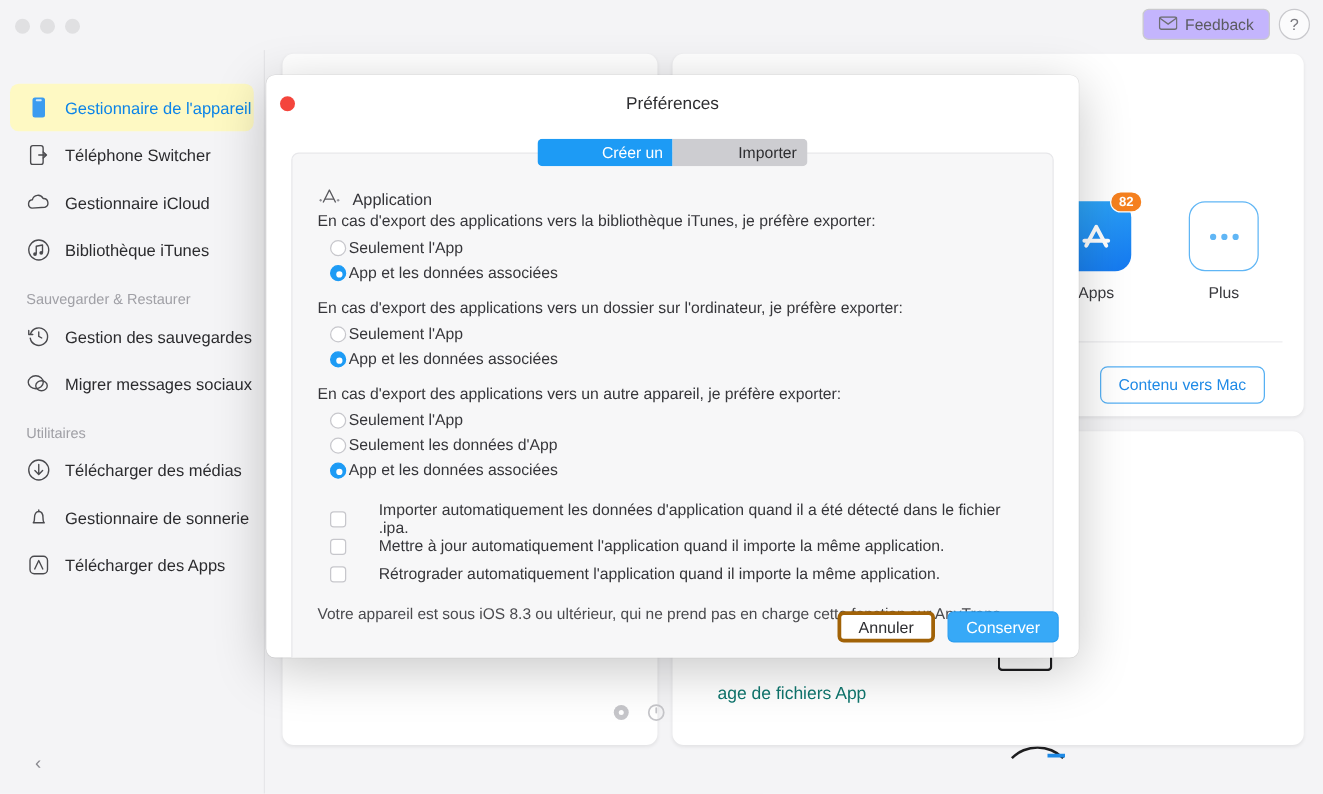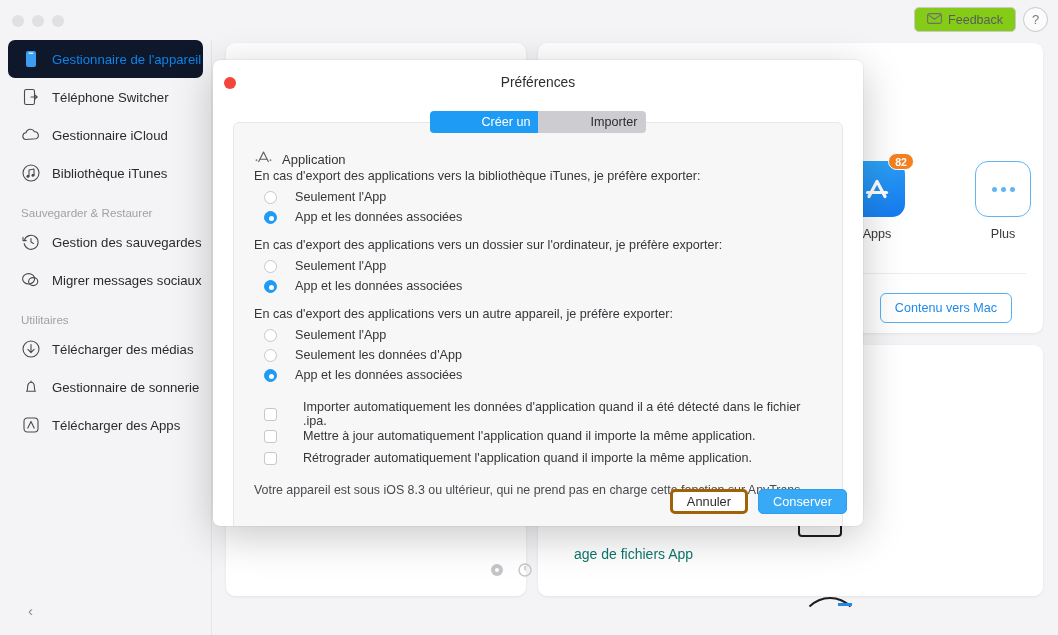--- a/index.html
+++ b/index.html
@@ -22,21 +22,21 @@
     background: #f4f4f6;
   }
   .traffic { position: absolute; left: 12px; top: 15px; display: flex; gap: 8px; }
   .tl { width: 12px; height: 12px; border-radius: 50%; background: #e0e0e2; }
 
   .feedback-btn {
     position: absolute; right: 42px; top: 7px;
     height: 25px; padding: 0 12px;
     display: flex; align-items: center; gap: 6px;
     border: 1px solid #c9c9cd; border-radius: 5px;
-    background: #84cc16; color: #5b5b60;
+    background: #c4b5fd; color: #5b5b60;
     font-size: 12.5px; cursor: default;
   }
   .help-btn {
     position: absolute; right: 10px; top: 7px;
     width: 25px; height: 25px; border-radius: 50%;
     border: 1px solid #c9c9cd; background: #fbfbfc;
     color: #7a7a80; font-size: 13px;
     display: flex; align-items: center; justify-content: center;
   }
 
@@ -45,21 +45,21 @@
     position: absolute; left: 0; top: 40px; width: 212px; height: 595px;
     background: #f4f4f6;
     border-right: 1px solid #e6e6e9;
   }
   .side-item {
     position: relative;
     height: 38px; margin: 0 8px; border-radius: 7px;
     display: flex; align-items: center; gap: 11px; padding-left: 12px;
     color: #2b2b2e; font-size: 13.2px;
   }
-  .side-item.active { background: #0f172a; color: #0b84e8; }
+  .side-item.active { background: #fef9c3; color: #0b84e8; margin-top: 27px; }
   .side-item .ico {
     width: 21px; height: 21px; flex: none;
     display: flex; align-items: center; justify-content: center;
   }
   .side-item .ico svg { display: block; }
   .side-group {
     font-size: 11.6px; color: #a0a0a6;
     padding: 0 0 0 21px; margin-top: 14px; margin-bottom: 4px;
   }
 
@@ -82,21 +82,21 @@
   }
   #card-left  { left: 14px;  top: 3px;   width: 300px; height: 553px; }
   #card-right { left: 326px; top: 3px;   width: 505px; height: 290px; }
   #card-right2{ left: 326px; top: 305px; width: 505px; height: 251px; }
 
   .hero-title {
     position: absolute; left: 36px; top: 66px;
     font-size: 17px; color: #2c2c30; white-space: nowrap;
   }
 
-  .app-tiles { position: absolute; left: 300px; top: 118px; display: flex; gap: 48px; }
+  .app-tiles { position: absolute; left: 300px; top: 118px; display: flex; gap: 24px; }
   .tile { width: 78px; text-align: center; }
   .tile .sq {
     width: 56px; height: 56px; margin: 0 auto 10px auto;
     border-radius: 13px; position: relative;
   }
   .tile .sq.apps {
     background: linear-gradient(160deg,#2fa8f7 0%,#1478f0 100%);
     display: flex; align-items: center; justify-content: center;
   }
   .tile .sq.more {
@@ -178,21 +178,21 @@
     border: 1px solid #e7e7ea;
     border-radius: 6px;
     padding: 26px 20px 0 20px;
   }
 
   .approw { display: flex; align-items: center; gap: 9px; }
   .approw .lbl { font-size: 13px; color: #36363a; }
 
   .qlabel { font-size: 12.6px; color: #36363a; margin-bottom: 4px; }
   .opts { margin-bottom: 11px; }
-  .opt { display: flex; align-items: center; gap: 18px; height: 20px; padding-left: 10px; }
+  .opt { display: flex; align-items: center; gap: 2px; height: 20px; padding-left: 10px; }
   .radio {
     width: 13px; height: 13px; border-radius: 50%;
     border: 1px solid #c7c7cc; background: #fff; flex: none;
     position: relative;
   }
   .radio.sel { background: #1d9bf5; border-color: #1d9bf5; }
   .radio.sel::after {
     content: ""; position: absolute; left: 4px; top: 4px;
     width: 5px; height: 5px; border-radius: 50%; background: #fff;
   }

